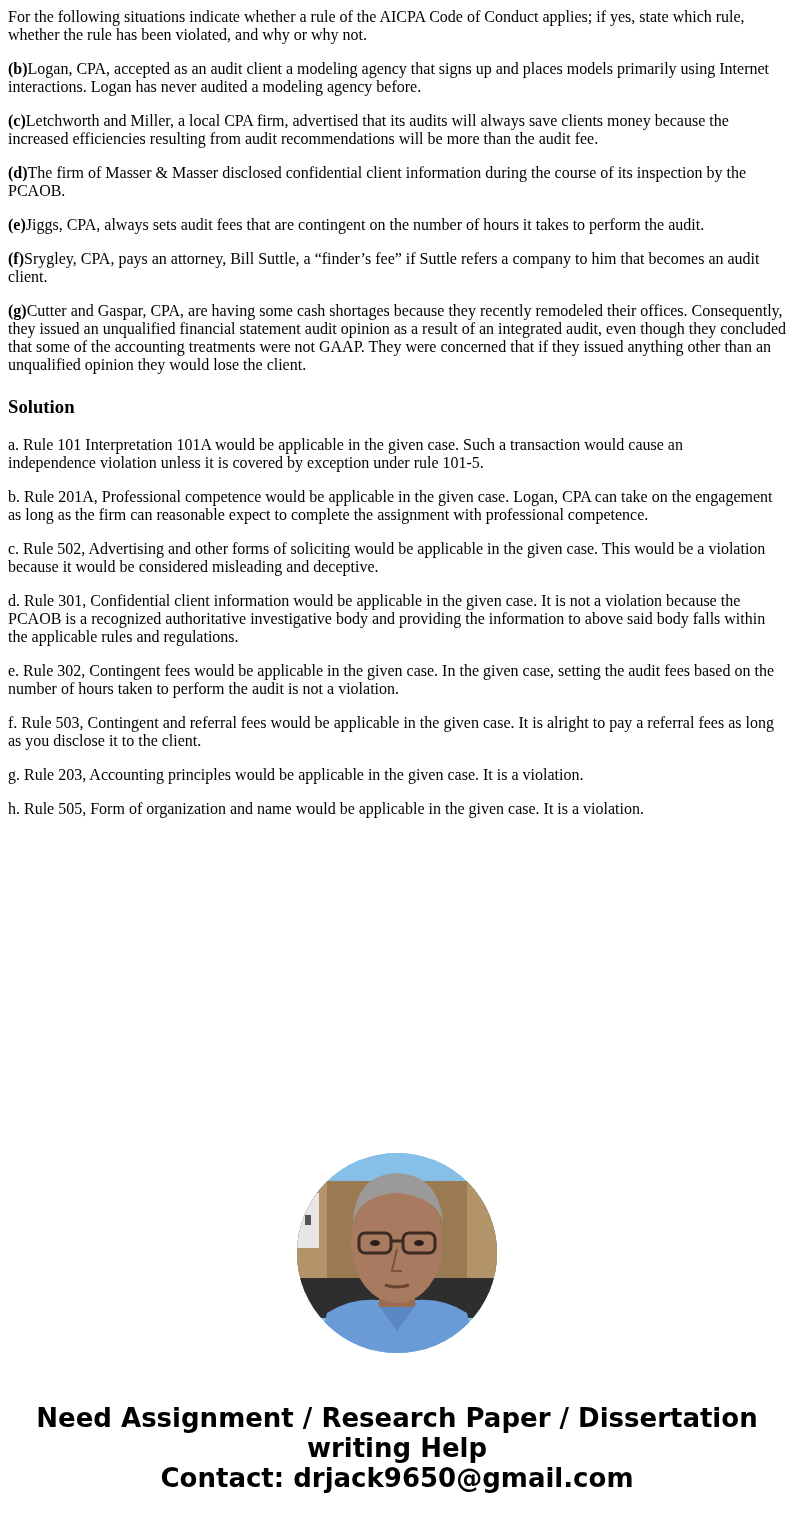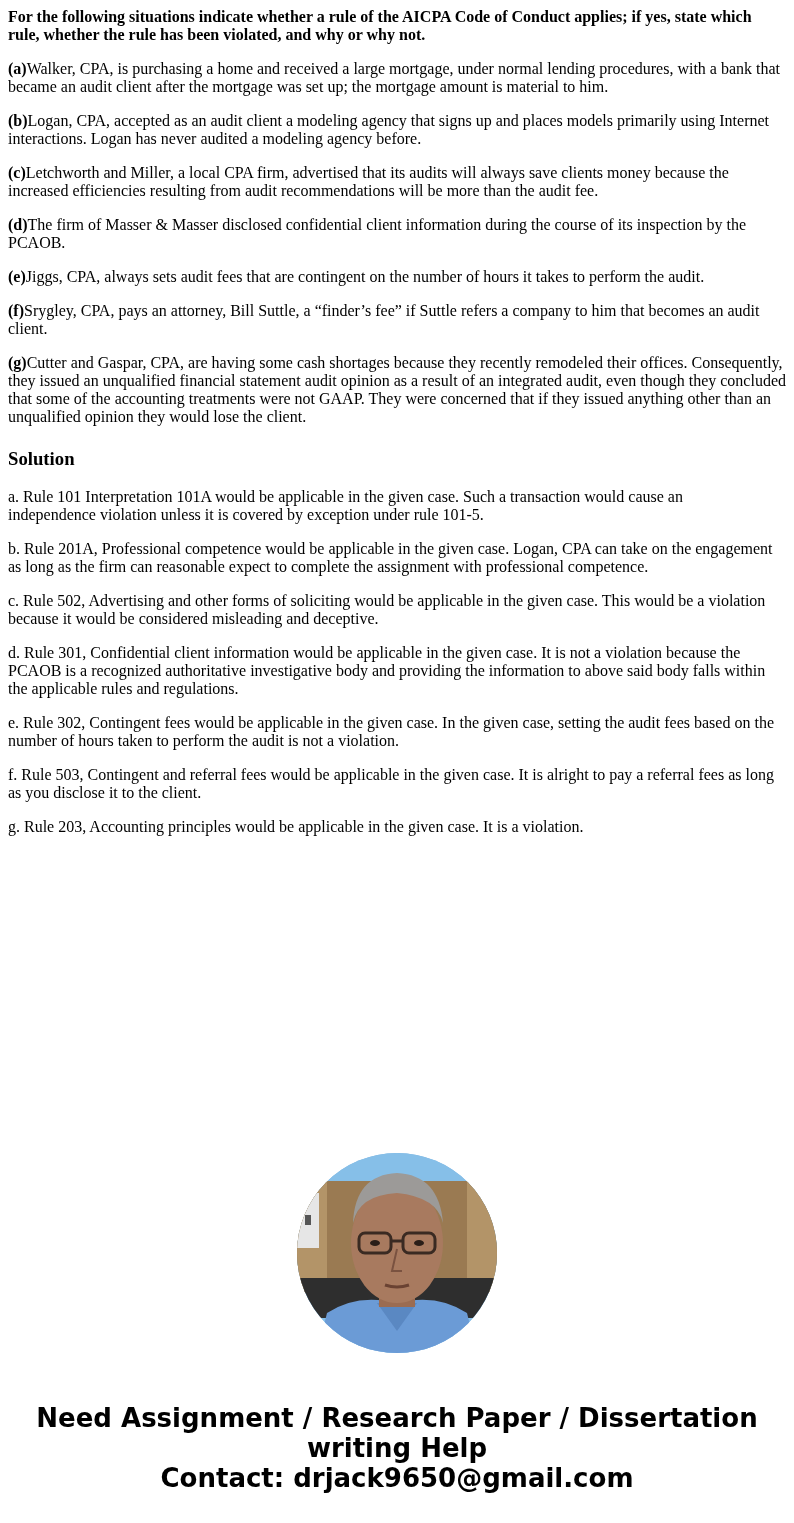--- a/index.html
+++ b/index.html
@@ -17,21 +17,21 @@
       font-size: 16px;
       line-height: 18px;
     }
     .content {
       position: absolute;
       left: 8px;
       top: 8px;
       width: 778px;
     }
     .intro {
-      font-weight: bold;
+      font-weight: normal;
       margin: 0 0 16px 0;
     }
     .q {
       margin: 0 0 16px 0;
     }
     .q .lbl {
       font-weight: bold;
     }
     .sol-heading {
       font-size: 18.72px;
@@ -70,37 +70,37 @@
     .footer div {
       margin: 0;
     }
   </style>
 </head>
 <body>
 
 <div class="content">
   <p class="intro">For the following situations indicate whether a rule of the AICPA Code of Conduct applies; if yes, state which rule, whether the rule has been violated, and why or why not.</p>
 
-  <p class="q"><span class="lbl">(a)</span><span>Walker, CPA, is purchasing a home and received a large mortgage, under normal lending procedures, with a bank that became an audit client after the mortgage was set up; the mortgage amount is material to him.</span></p>
   <p class="q"><span class="lbl">(b)</span><span>Logan, CPA, accepted as an audit client a modeling agency that signs up and places models primarily using Internet interactions. Logan has never audited a modeling agency before.</span></p>
   <p class="q"><span class="lbl">(c)</span><span>Letchworth and Miller, a local CPA firm, advertised that its audits will always save clients money because the increased efficiencies resulting from audit recommendations will be more than the audit fee.</span></p>
   <p class="q"><span class="lbl">(d)</span><span>The firm of Masser &amp; Masser disclosed confidential client information during the course of its inspection by the PCAOB.</span></p>
   <p class="q"><span class="lbl">(e)</span><span>Jiggs, CPA, always sets audit fees that are contingent on the number of hours it takes to perform the audit.</span></p>
   <p class="q"><span class="lbl">(f)</span><span>Srygley, CPA, pays an attorney, Bill Suttle, a “finder’s fee” if Suttle refers a company to him that becomes an audit client.</span></p>
   <p class="q"><span class="lbl">(g)</span><span>Cutter and Gaspar, CPA, are having some cash shortages because they recently remodeled their offices. Consequently, they issued an unqualified financial statement audit opinion as a result of an integrated audit, even though they concluded that some of the accounting treatments were not GAAP. They were concerned that if they issued anything other than an unqualified opinion they would lose the client.</span></p>
 
   <h3 class="sol-heading">Solution</h3>
 
   <p class="ans">a. Rule 101 Interpretation 101A would be applicable in the given case. Such a transaction would cause an independence violation unless it is covered by exception under rule 101-5.</p>
   <p class="ans">b. Rule 201A, Professional competence would be applicable in the given case. Logan, CPA can take on the engagement as long as the firm can reasonable expect to complete the assignment with professional competence.</p>
   <p class="ans">c. Rule 502, Advertising and other forms of soliciting would be applicable in the given case. This would be a violation because it would be considered misleading and deceptive.</p>
   <p class="ans">d. Rule 301, Confidential client information would be applicable in the given case. It is not a violation because the PCAOB is a recognized authoritative investigative body and providing the information to above said body falls within the applicable rules and regulations.</p>
   <p class="ans">e. Rule 302, Contingent fees would be applicable in the given case. In the given case, setting the audit fees based on the number of hours taken to perform the audit is not a violation.</p>
   <p class="ans">f. Rule 503, Contingent and referral fees would be applicable in the given case. It is alright to pay a referral fees as long as you disclose it to the client.</p>
   <p class="ans">g. Rule 203, Accounting principles would be applicable in the given case. It is a violation.</p>
+  <p class="ans">h. Rule 505, Form of organization and name would be applicable in the given case. It is a violation.</p>
 </div>
 
 <div class="photo-wrap">
   <svg width="200" height="200" viewBox="0 0 200 200" xmlns="http://www.w3.org/2000/svg">
 
     <rect x="0" y="0" width="200" height="200" fill="#86bfe8"></rect>
 
     <rect x="0" y="28" width="200" height="112" fill="#9a7a52"></rect>
     <rect x="0" y="28" width="30" height="112" fill="#b39468"></rect>
     <rect x="170" y="28" width="30" height="112" fill="#b39468"></rect>

